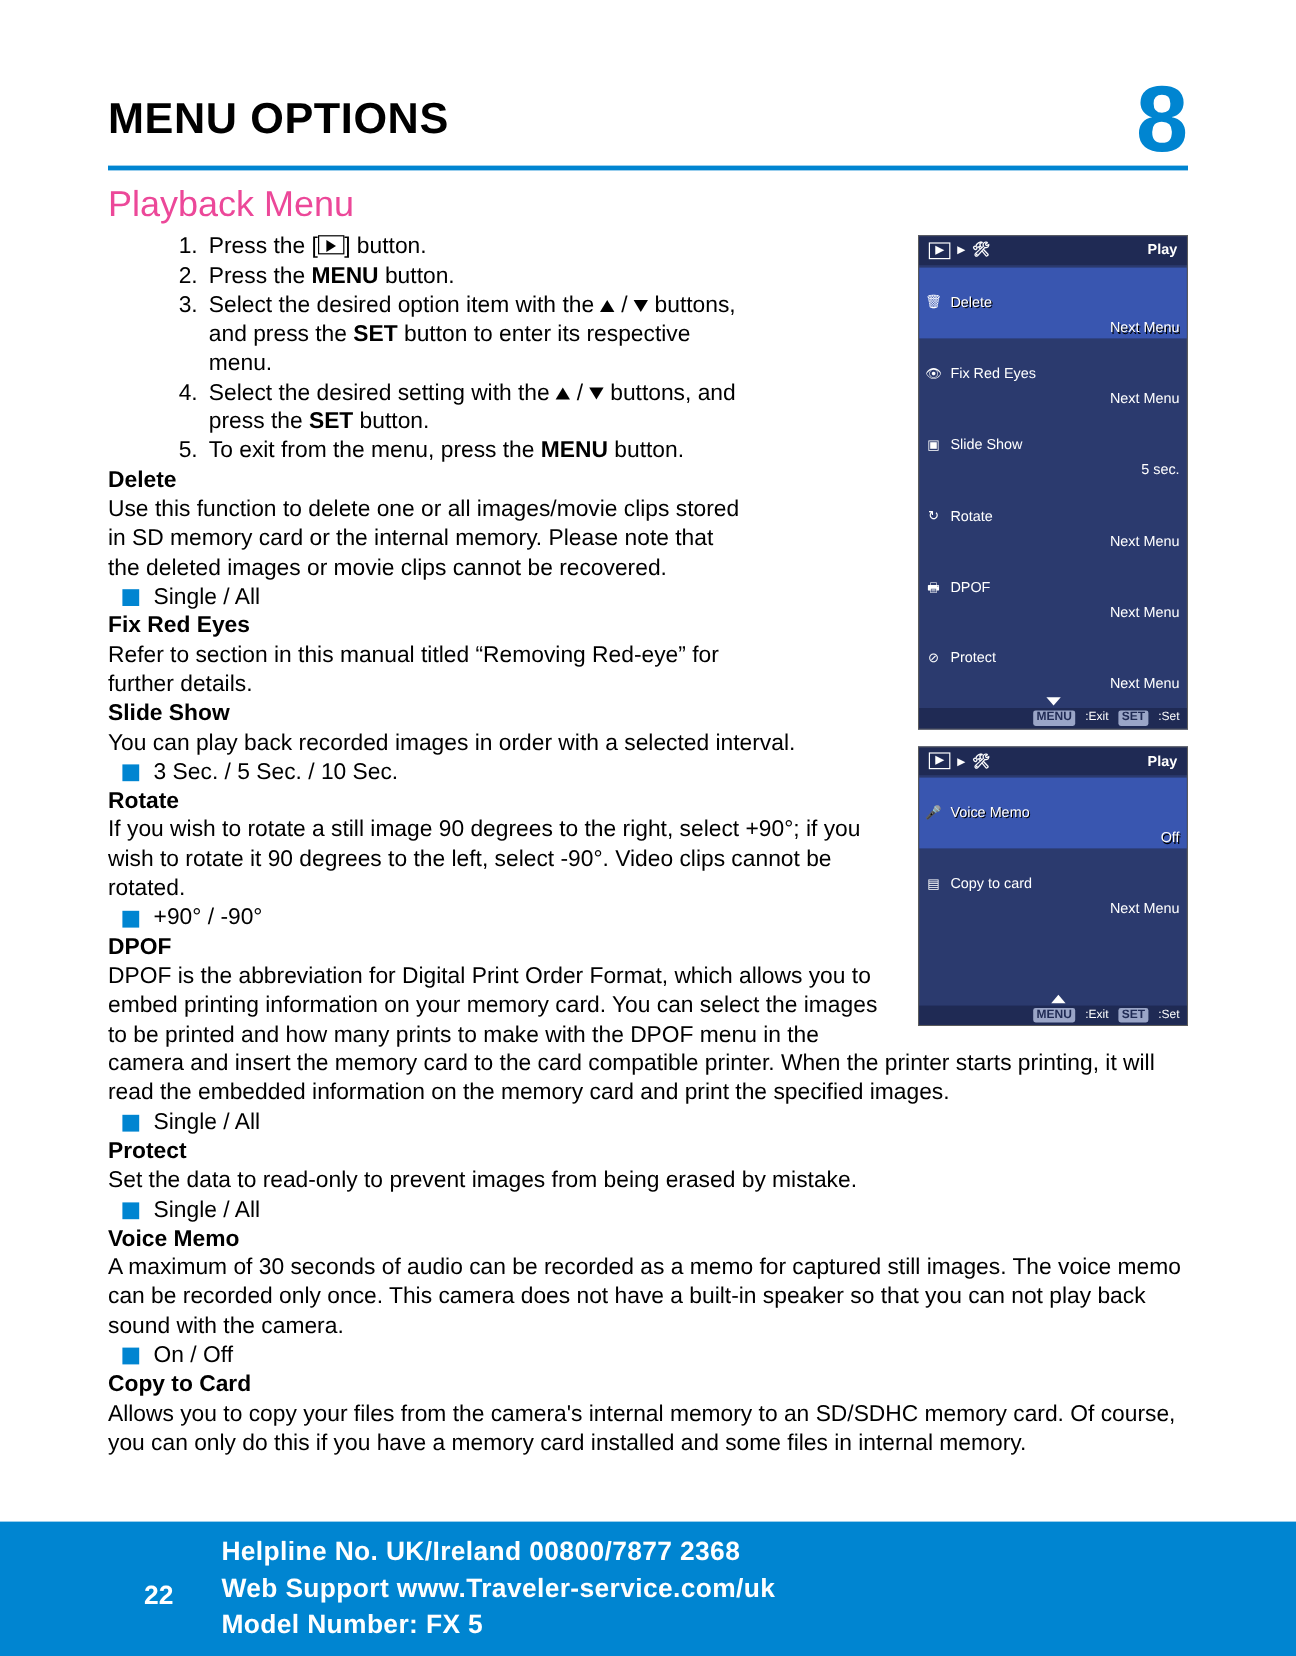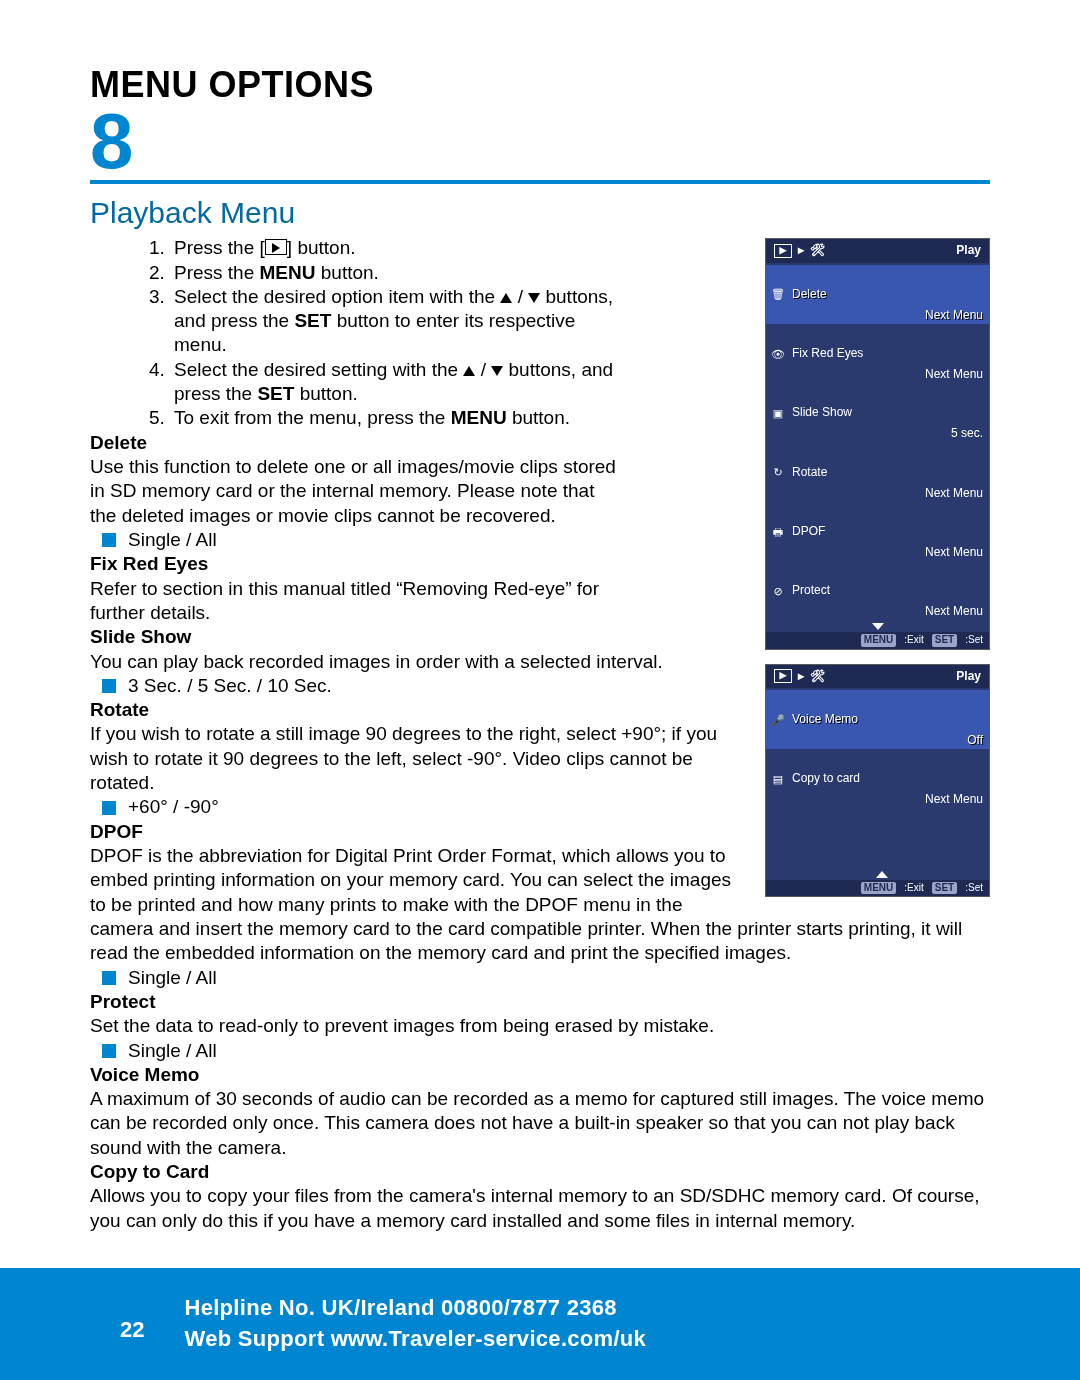--- a/index.html
+++ b/index.html
@@ -10,22 +10,21 @@
     height: 1380px;
     position: relative;
     color: #000;
   }
   .page {
     padding: 64px 90px 0 90px;
   }
   .header-row {
     display: flex;
     justify-content: space-between;
-    align-items: flex-start;
-    flex-direction: column;
+    align-items: center;
   }
   .title {
     font-family: Arial, Helvetica, sans-serif;
     font-weight: 900;
     font-size: 36px;
     letter-spacing: 0.5px;
   }
   .big-8 {
     font-family: Arial, Helvetica, sans-serif;
     font-weight: 900;
@@ -35,21 +34,21 @@
   }
   .rule {
     border: none;
     border-top: 4px solid #0085d1;
     margin-top: 4px;
     margin-bottom: 12px;
   }
   .section {
     font-family: Arial, Helvetica, sans-serif;
     font-size: 30px;
-    color: #0369a1;
+    color: #ec4899;
     margin-bottom: 6px;
     font-weight: 400;
   }
   .body {
     font-size: 19px;
     line-height: 1.28;
   }
   .body p { margin: 0; }
   ol.steps {
     list-style: decimal;
@@ -297,46 +296,51 @@
       <p>You can play back recorded images in order with a selected interval.</p>
       <div class="bullet-row">
           <span class="sq"></span>
           <span>3 Sec. / 5 Sec. / 10 Sec.</span>
         </div>
 
       <p class="subhead">Rotate</p>
       <p>If you wish to rotate a still image 90 degrees to the right, select +90°; if you wish to rotate it 90 degrees to the left, select -90°. Video clips cannot be rotated.</p>
       <div class="bullet-row">
           <span class="sq"></span>
-          <span> +60° / -90°</span>
+          <span> +90° / -90°</span>
         </div>
 
       <p class="subhead">DPOF</p>
       <p>DPOF is the abbreviation for Digital Print Order Format, which allows you to embed printing information on your memory card. You can select the images to be printed and how many prints to make with the DPOF menu in the camera and insert the memory card to the card compatible printer. When the printer starts printing, it will read the embedded information on the memory card and print the specified images.</p>
       <div class="bullet-row">
           <span class="sq"></span>
           <span>Single / All</span>
         </div>
 
       <p class="subhead">Protect</p>
       <p>Set the data to read-only to prevent images from being erased by mistake.</p>
       <div class="bullet-row">
           <span class="sq"></span>
           <span>Single / All</span>
         </div>
 
       <p class="subhead">Voice Memo</p>
       <p>A maximum of 30 seconds of audio can be recorded as a memo for captured still images. The voice memo can be recorded only once. This camera does not have a built-in speaker so that you can not play back sound with the camera.</p>
+      <div class="bullet-row">
+          <span class="sq"></span>
+          <span>On / Off</span>
+        </div>
 
       <p class="subhead">Copy to Card</p>
       <p>Allows you to copy your files from the camera's internal memory to an SD/SDHC memory card. Of course, you can only do this if you have a memory card installed and some files in internal memory.</p>
     </div>
 
   </div>
 </div>
 
 <div class="footer">
   <div class="pagenum">22</div>
   <div class="meta">
     <div>Helpline No. UK/Ireland 00800/7877 2368</div>
     <div>Web Support www.Traveler-service.com/uk</div>
+    <div>Model Number: FX 5</div>
   </div>
 </div>
 
 </body></html>

